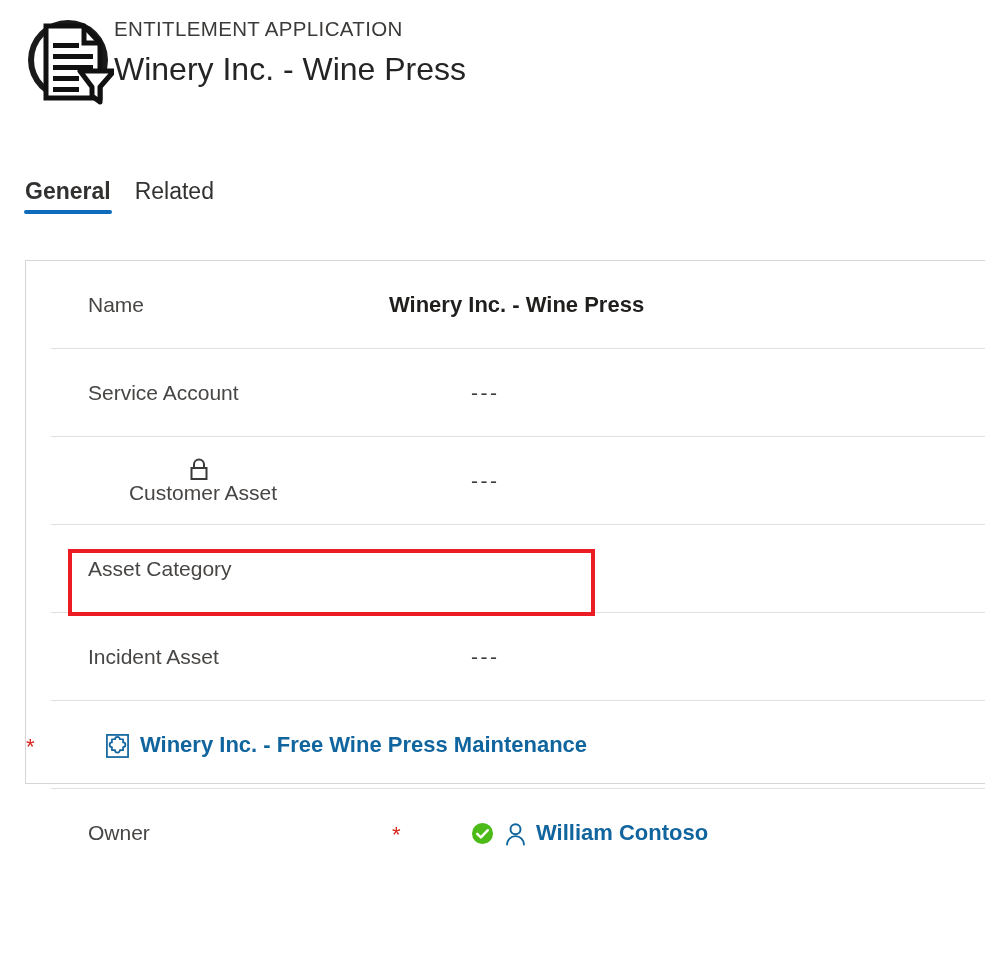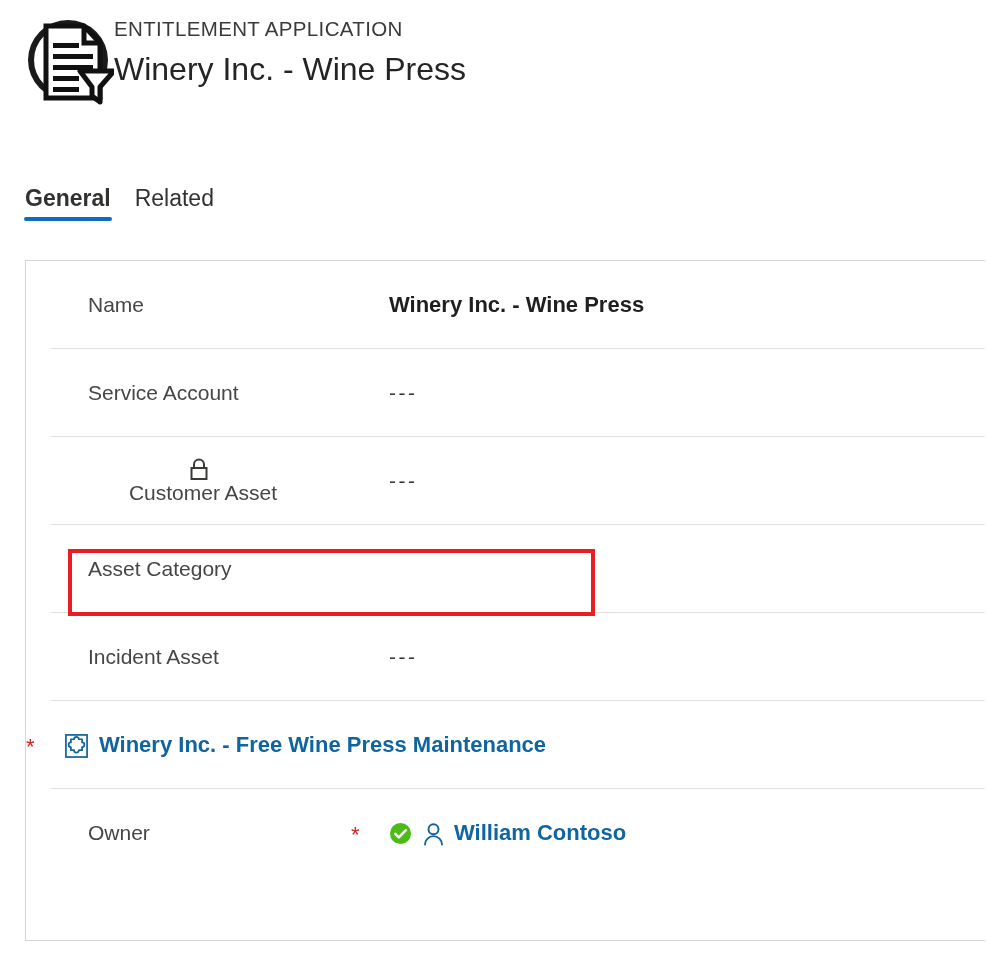--- a/index.html
+++ b/index.html
@@ -53,21 +53,21 @@
   }
 
   
   .tabstrip {
     position: absolute;
     left: 0;
     top: 172px;
     width: 987px;
     height: 52px;
     display: flex;
-    align-items: center;
+    align-items: flex-start;
   }
   .tab {
     position: relative;
     padding: 0 12px;
     font-size: 23px;
     line-height: 38px;
     color: #323130;
     cursor: pointer;
     white-space: nowrap;
   }
@@ -82,35 +82,35 @@
     border-radius: 2px;
     background: #0f6cbd;
   }
 
   
   .form-card {
     position: absolute;
     left: 25px;
     top: 260px;
     width: 960px;
-    height: 681px;
+    height: 524px;
     border: 1px solid #d6d6d6;
     border-right: none;
     box-sizing: border-box;
     background: #ffffff;
   }
 
   .row {
     position: relative;
     display: flex;
     align-items: center;
     height: 88px;
     box-sizing: border-box;
   }
-  .row + .row { border-top: 1px solid #e1dfdd; }
+  .row + .row { border-top: 1px solid #e1dfdd; gap: 41px; }
   
   .rows { padding-left: 0; }
   .rows .row + .row {
     border-top: none;
   }
   .rows .row + .row::before {
     content: "";
     position: absolute;
     left: 25px;
     right: 0;

